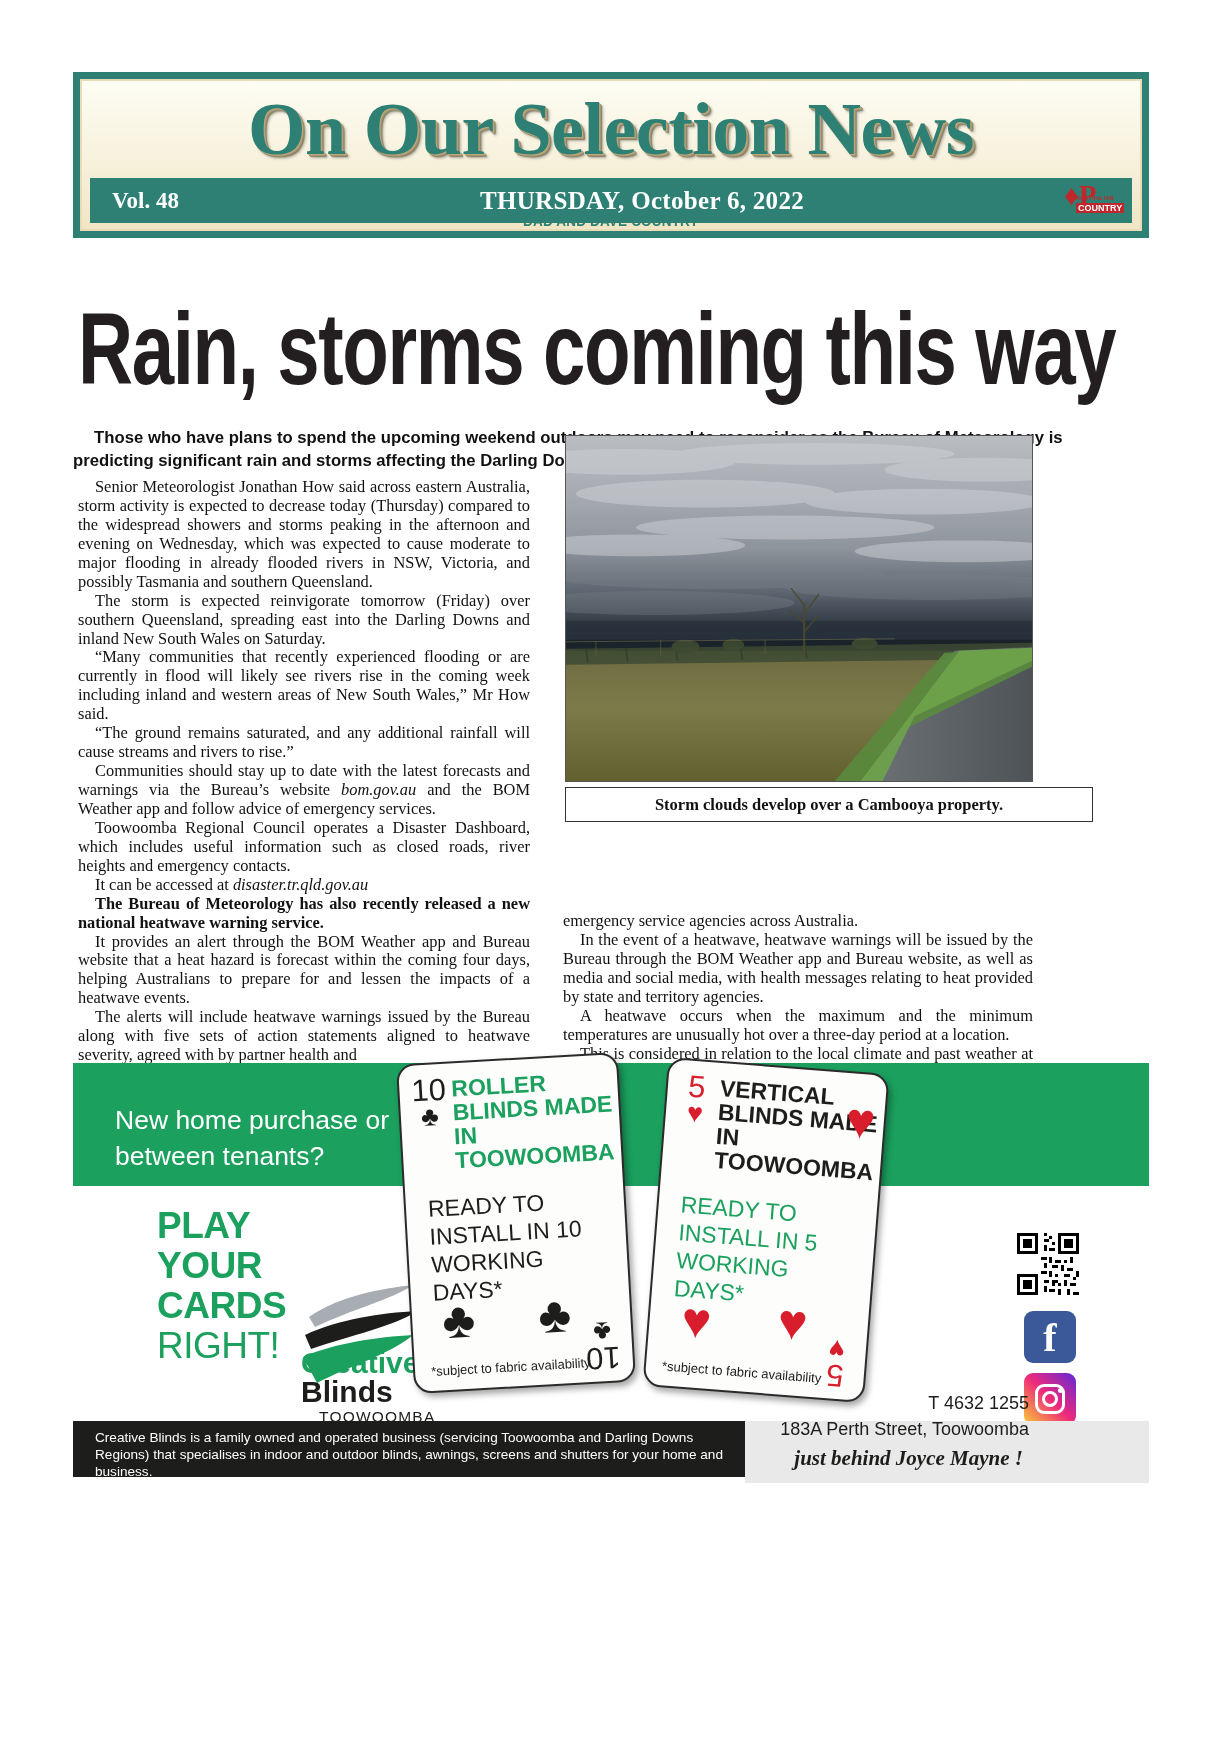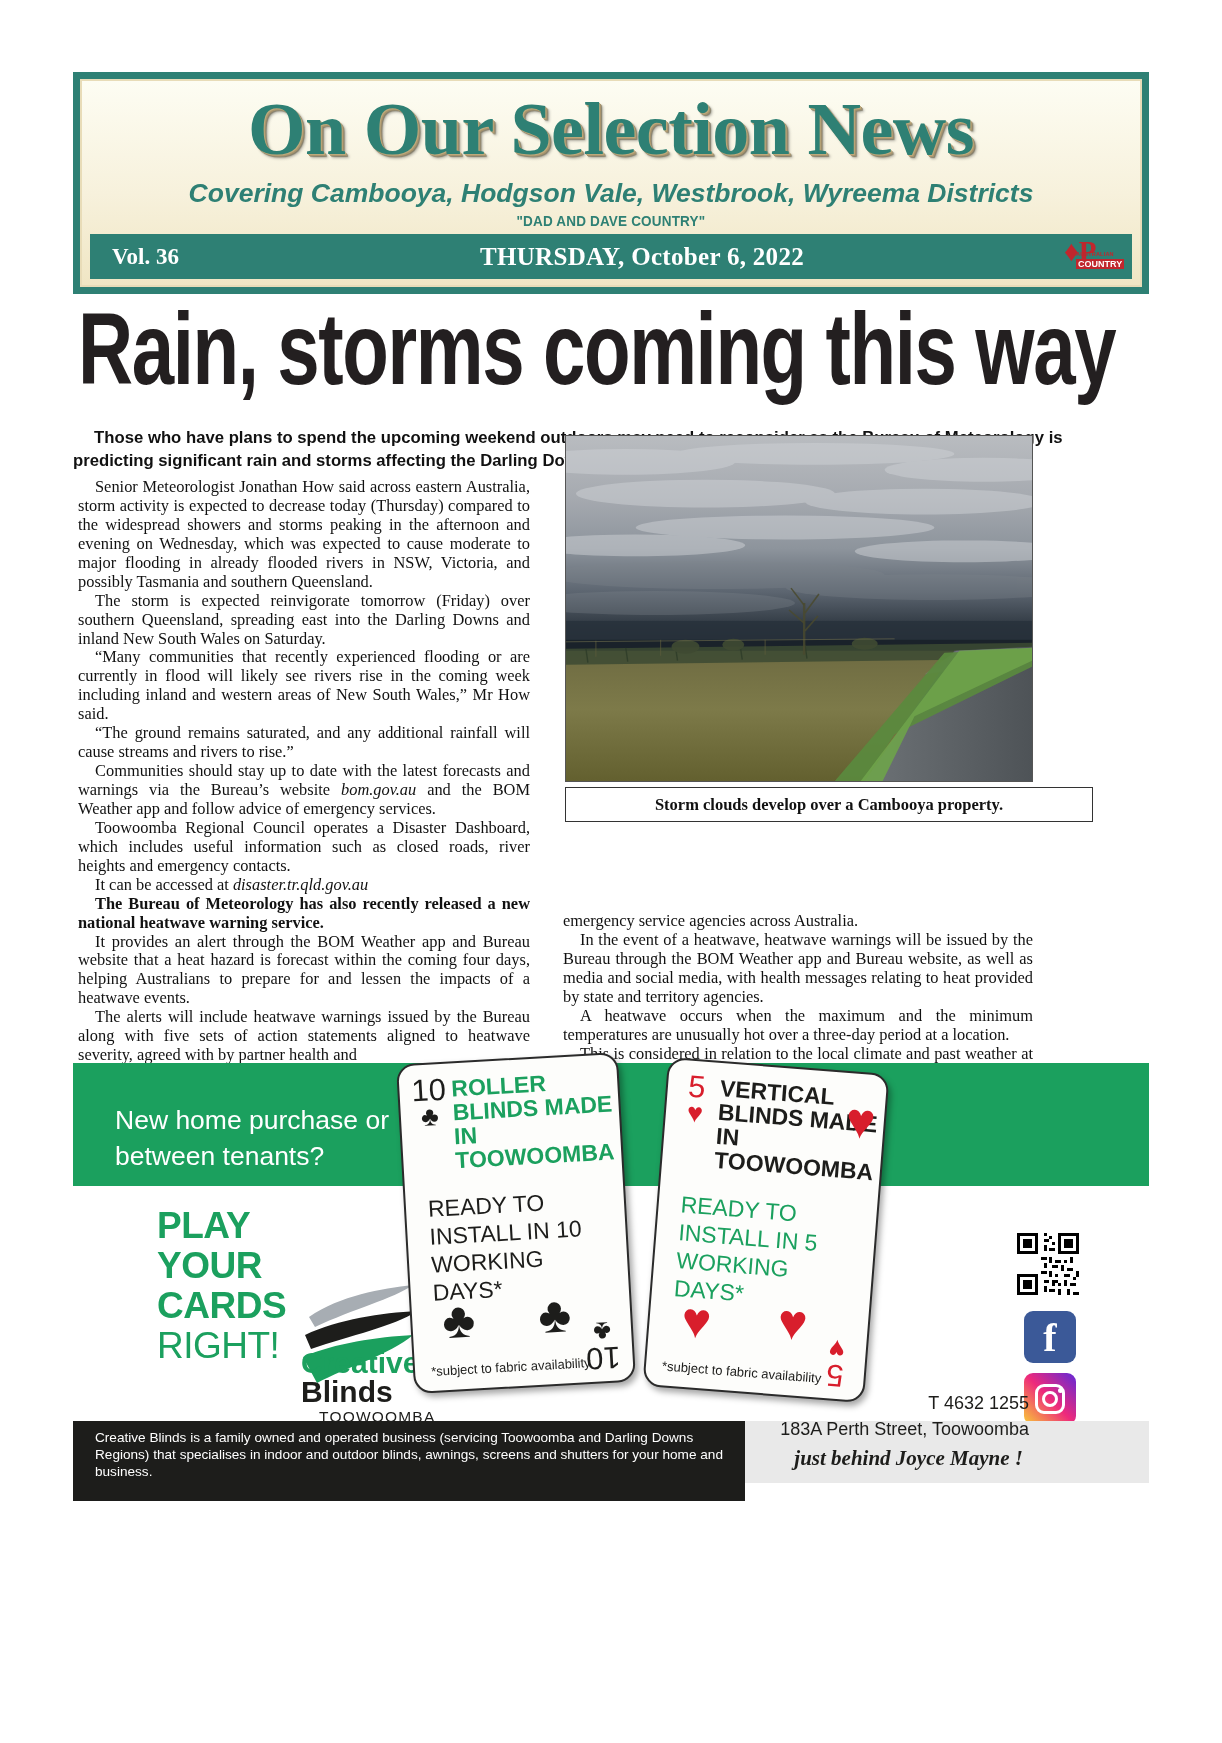--- a/index.html
+++ b/index.html
@@ -7,21 +7,21 @@
   body {
     font-family: "Liberation Serif", serif;
     position: relative;
     overflow: hidden;
   }
 
   
   .masthead {
     position: absolute;
     left: 73px; top: 72px;
-    width: 1076px; height: 222px;
+    width: 1076px; height: 166px;
     background: #2e8074;
     padding: 7px;
   }
   .masthead-inner {
     width: 100%; height: 100%;
     background: linear-gradient(180deg, #fdfdf3 0%, #f7f1dc 55%, #f0e6c4 100%);
     border: 2px solid #e8dcb8;
     position: relative;
     display: flex;
     flex-direction: column;
@@ -337,21 +337,21 @@
     border: 3.5px solid #fff; border-radius: 50%;
   }
   .ig-dot2 {
     position: absolute; right: 13px; top: 15px; width: 5px; height: 5px;
     background: #fff; border-radius: 50%;
   }
 
   .ad-footer-dark {
     position: absolute;
     left: 0; top: 358px;
-    width: 672px; height: 80px;
+    width: 672px; height: 56px;
     background: #1d1d1b;
   }
   .ad-footer-dark p {
     color: #ffffff;
     font-family: "Liberation Sans", sans-serif;
     font-size: 13.6px;
     line-height: 1.26;
     margin: 8px 0 0 22px;
   }
   .ad-footer-grey {
@@ -382,21 +382,21 @@
 </style>
 </head>
 <body>
 
 <div class="masthead">
   <div class="masthead-inner">
     <div class="paper-title">On Our Selection News</div>
     <div class="paper-sub">Covering Cambooya, Hodgson Vale, Westbrook, Wyreema Districts</div>
     <div class="paper-tag">"DAD AND DAVE COUNTRY"</div>
     <div class="mast-bar">
-      <div class="vol">Vol. 36</div>
+      <div class="vol">Vol. 48</div>
       <div class="issue-date">THURSDAY,  October 6, 2022</div>
       <div class="cp-logo">
         <div class="cpmark">♦P</div>
         <div class="cptxt1">AUSTRALIAN</div>
         <div class="cptxt2">COUNTRY</div>
       </div>
     </div>
   </div>
 </div>
 

